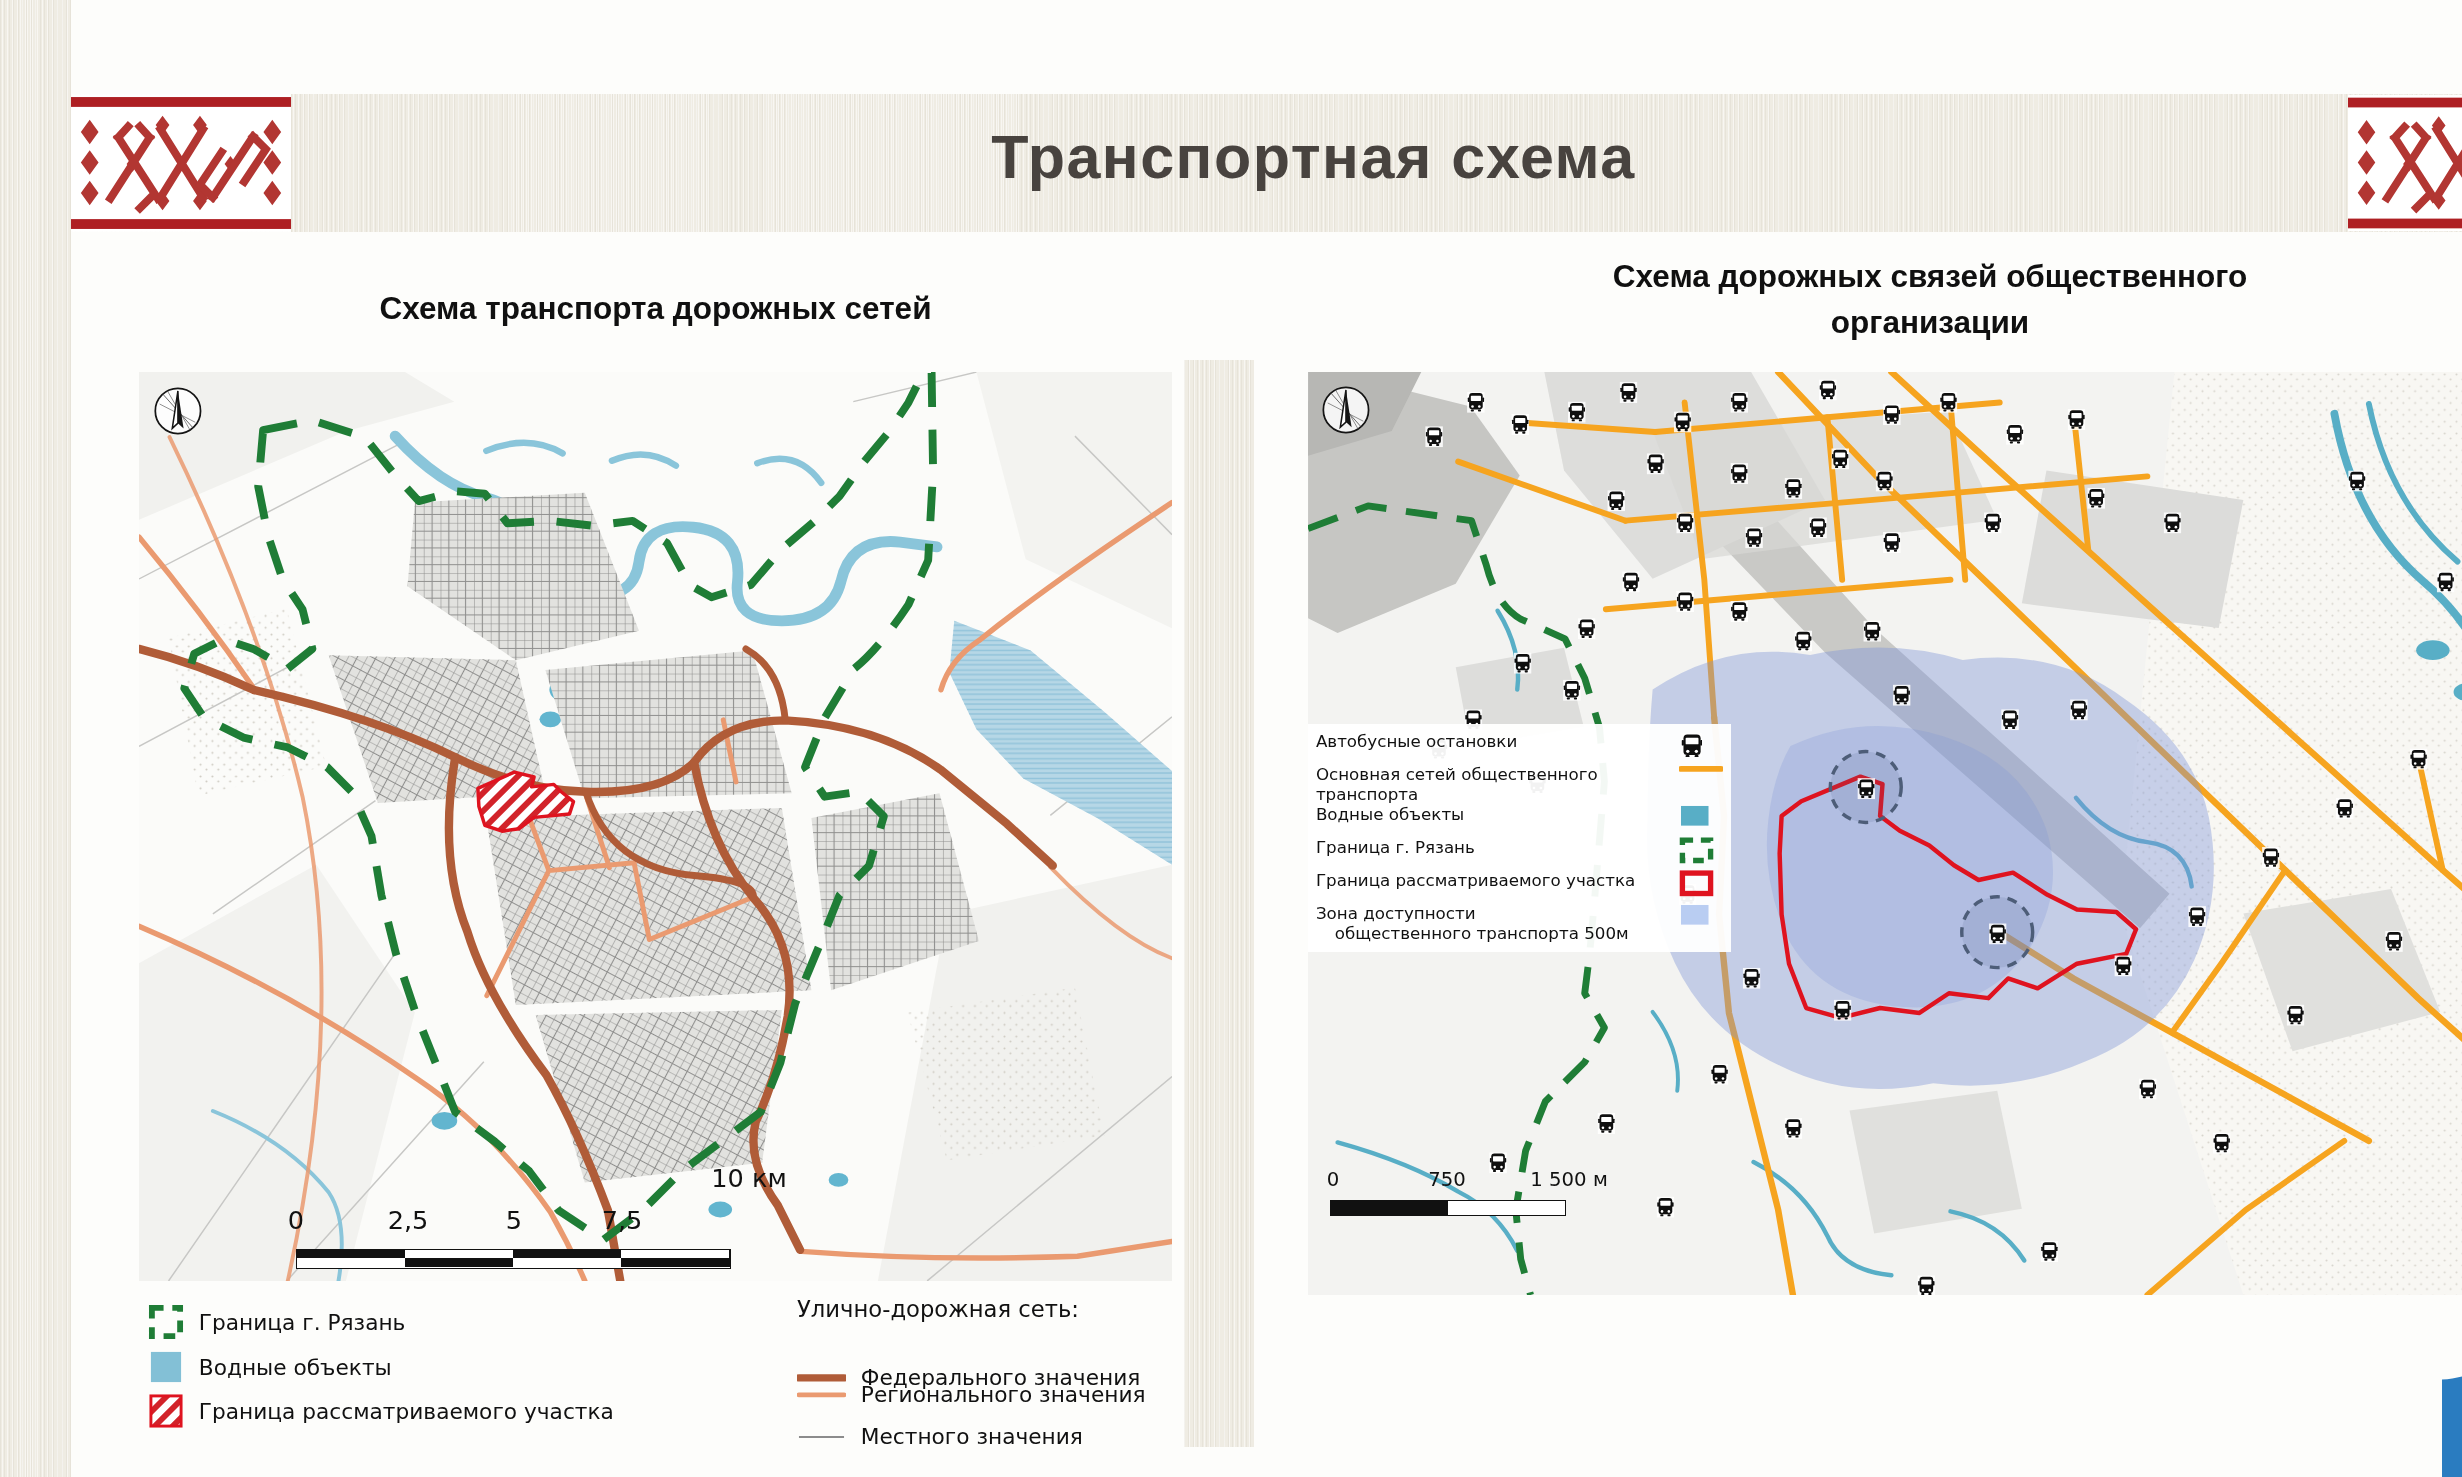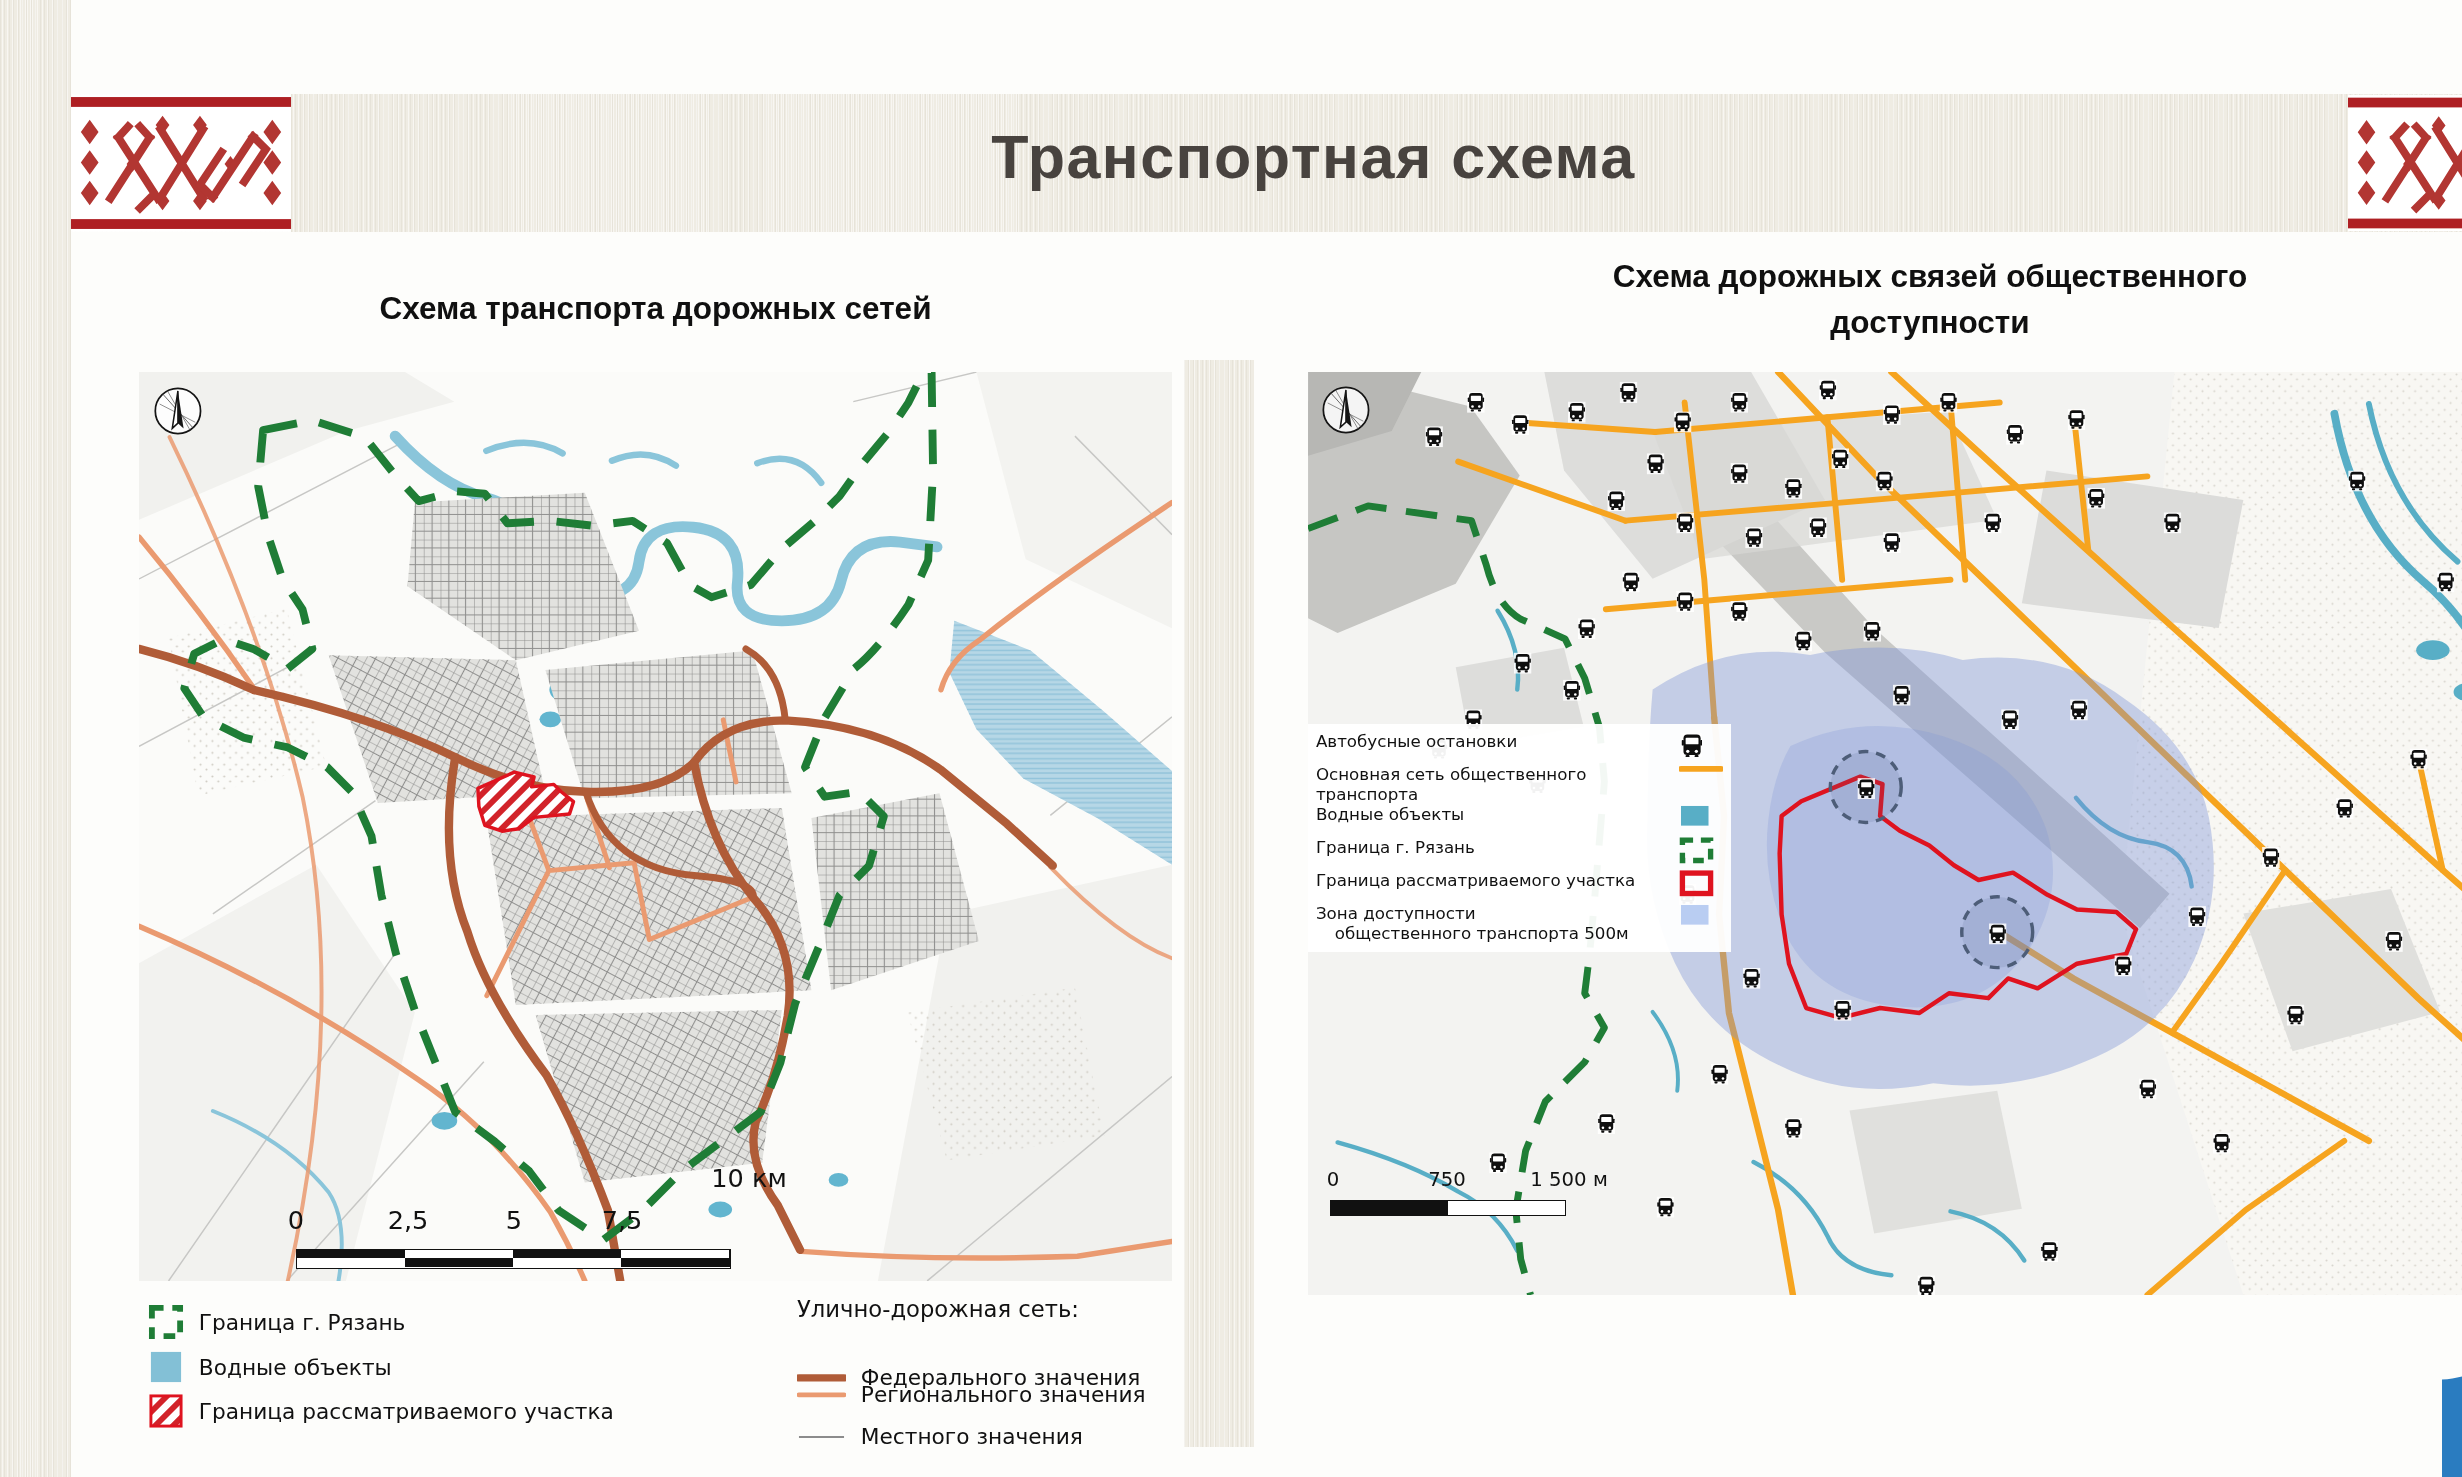--- a/index.html
+++ b/index.html
@@ -140,21 +140,21 @@
     </svg>
   <svg class="orn" id="orn-r" viewBox="0 0 447 280">
       <use href="#ornament"></use>
     </svg>
 
   <h1 class="page-title">Транспортная схема</h1>
 
   <div class="map-title" id="lt">Схема транспорта дорожных сетей</div>
   <div class="map-title" id="rt">
     <span>Схема дорожных связей общественного</span><br>
-    <span>доступности</span>
+    <span>организации</span>
   </div>
 
   <svg class="map" id="map-left" viewBox="0 0 2097 1845">
     <g>
       <path d="M0 300 L420 120 L640 60 L540 0 L0 0 Z" fill="#f1f1ee"></path>
       <path d="M0 1845 L0 1200 L360 1000 L560 1300 L420 1845 Z" fill="#f2f2ef"></path>
       <path d="M1700 0 L2097 0 L2097 520 L1800 380 Z" fill="#f3f3f0"></path>
       <path d="M1640 1100 L2097 1000 L2097 1845 L1500 1845 Z" fill="#f1f1ee"></path>
       <path d="M60 540 L300 480 L380 800 L120 860 Z" fill="url(#dots)"></path>
       <path d="M1560 1300 L1900 1250 L1960 1550 L1640 1600 Z" fill="url(#dots)"></path>
@@ -391,21 +391,21 @@
   <div class="rlegend">
     <div class="row">
       <span class="lbl">Автобусные остановки</span>
       <span class="sym">
           <svg width="22.7" height="26.6" viewBox="-4 -4 52 62">
             <use href="#busicon"></use>
           </svg>
         </span>
     </div>
     <div class="row">
-      <span class="lbl">Основная сеть общественного транспорта</span>
+      <span class="lbl">Основная сетей общественного транспорта</span>
       <span class="sym">
           <svg width="44" height="9.8" viewBox="0 0 90 20">
             <line x1="4" y1="10" x2="86" y2="10" stroke="#f6a41f" stroke-width="12" stroke-linecap="round"></line>
           </svg>
         </span>
     </div>
     <div class="row">
       <span class="lbl">Водные объекты</span>
       <span class="sym">
           <svg width="31.5" height="23.6" viewBox="0 0 64 48">

